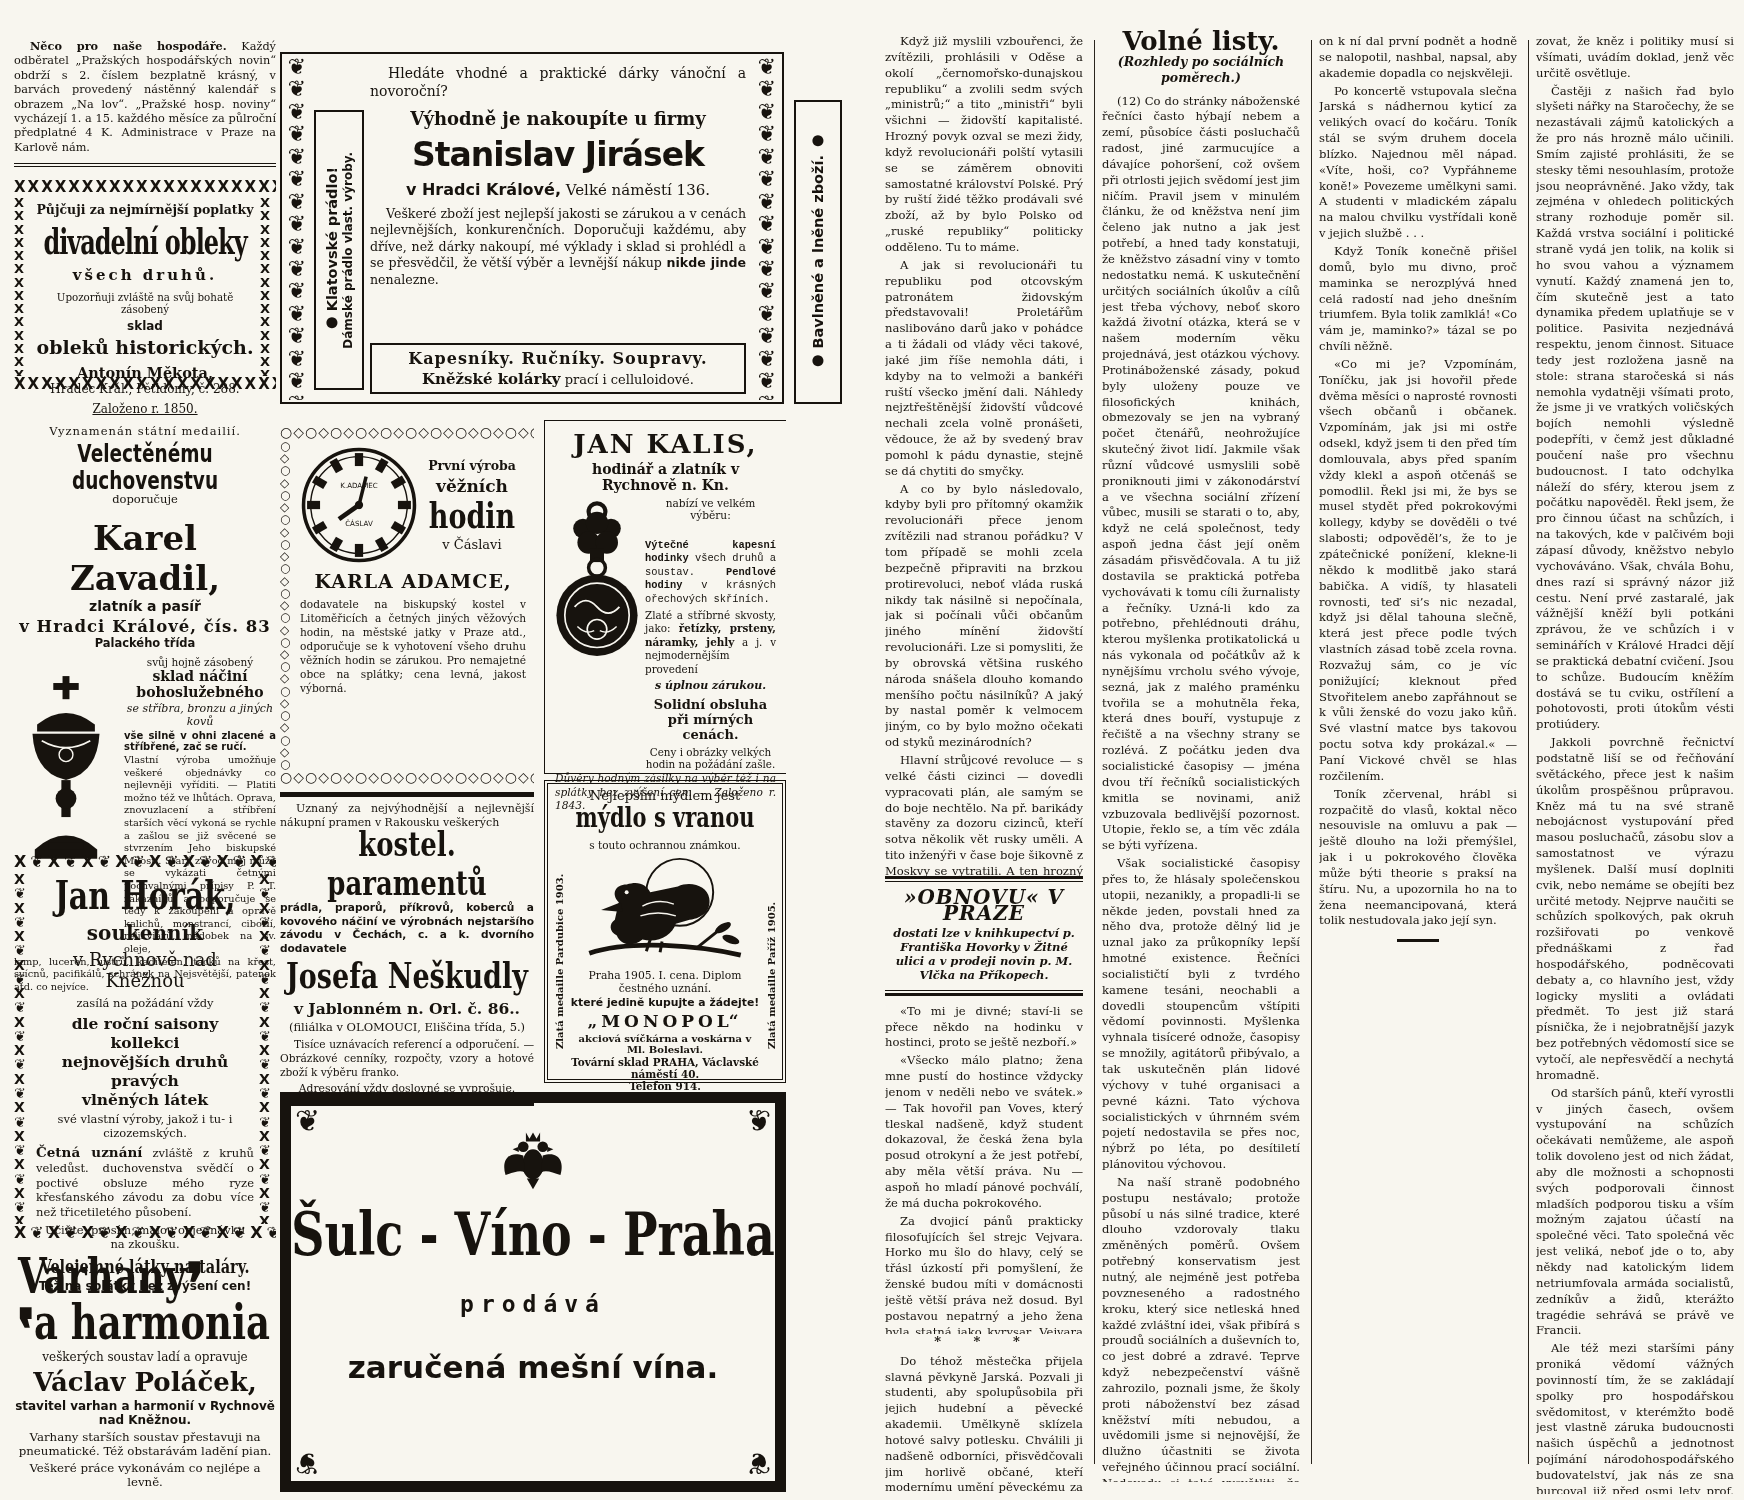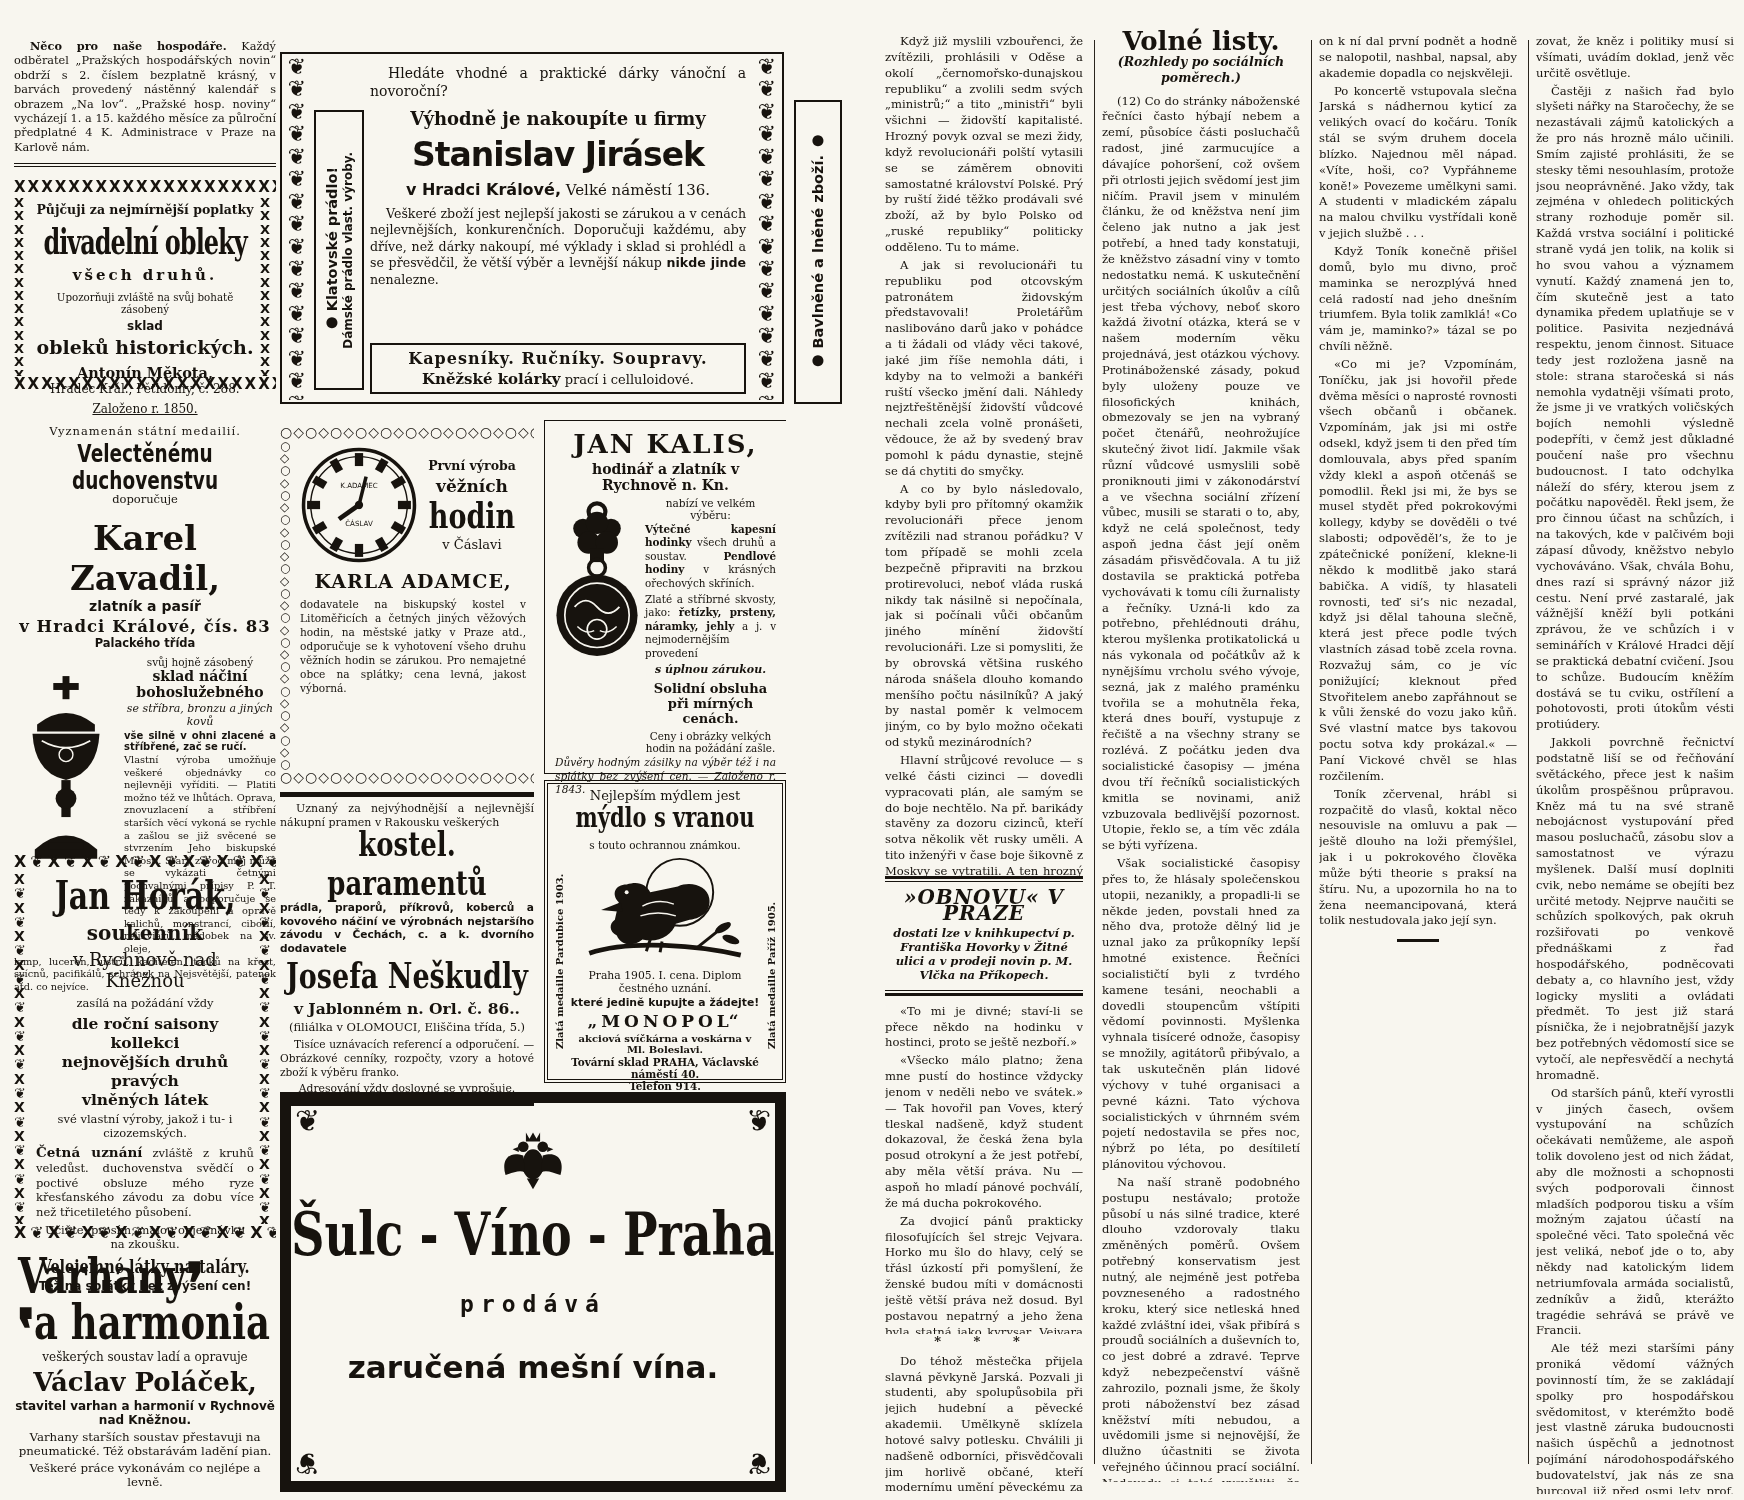--- a/index.html
+++ b/index.html
@@ -225,21 +225,21 @@
         <circle cx="30" cy="48" r="6" fill="none" stroke="#17130e" stroke-width="2.5"></circle>
         <circle cx="30" cy="82" r="29" fill="#17130e"></circle>
         <circle cx="30" cy="82" r="23" fill="none" stroke="#f8f6ef" stroke-width="1.2"></circle>
         <path d="M14,76 q8,-9 16,0 q8,9 16,0" stroke="#f8f6ef" stroke-width="1.3" fill="none"></path>
         <circle cx="30" cy="92" r="7" fill="none" stroke="#f8f6ef" stroke-width="1.2"></circle>
         <path d="M16,90 q6,6 12,3" stroke="#f8f6ef" stroke-width="1" fill="none"></path>
         <path d="M44,90 q-6,6 -12,3" stroke="#f8f6ef" stroke-width="1" fill="none"></path>
       </svg>
       <div style="flex:1;padding-left:6px;">
         <p class="c" style="font-size:10.6px;">nabízí ve velkém výběru:</p>
-        <p class="j" style="font-size:10.4px;line-height:13.4px;margin-top:2px;"><b>Výtečné kapesní hodinky</b> <span>všech druhů a soustav.</span> <b>Pendlové hodiny</b> <span>v krásných ořechových skříních.</span></p>
+        <p class="j" style="font-size:10.4px;line-height:13.4px;margin-top:18px;font-family:Liberation Mono, monospace;"><b>Výtečné kapesní hodinky</b> <span>všech druhů a soustav.</span> <b>Pendlové hodiny</b> <span>v krásných ořechových skříních.</span></p>
         <p class="j" style="font-size:10.4px;line-height:13.4px;margin-top:3px;"><span>Zlaté a stříbrné skvosty, jako:</span> <b>řetízky, prsteny, náramky, jehly</b> <span>a j. v nejmodernějším provedení</span></p>
         <p class="b i c" style="font-size:11px;margin-top:3px;">s úplnou zárukou.</p>
         <p class="b c" style="font-size:13px;margin-top:5px;">Solidní obsluha při mírných cenách.</p>
         <p class="c" style="font-size:10.4px;margin-top:4px;">Ceny i obrázky velkých hodin na požádání zašle.</p>
       </div>
     </div>
     <p class="i j" style="font-size:10.6px;line-height:13.6px;margin-top:2px;">Důvěry hodným zásilky na výběr též i na splátky bez zvýšení cen. — Založeno r. 1843.</p>
   </div>
 
   <div class="abs" style="left:544px;top:780px;width:242px;height:303px;border:4px double #17130e;box-sizing:border-box;">

